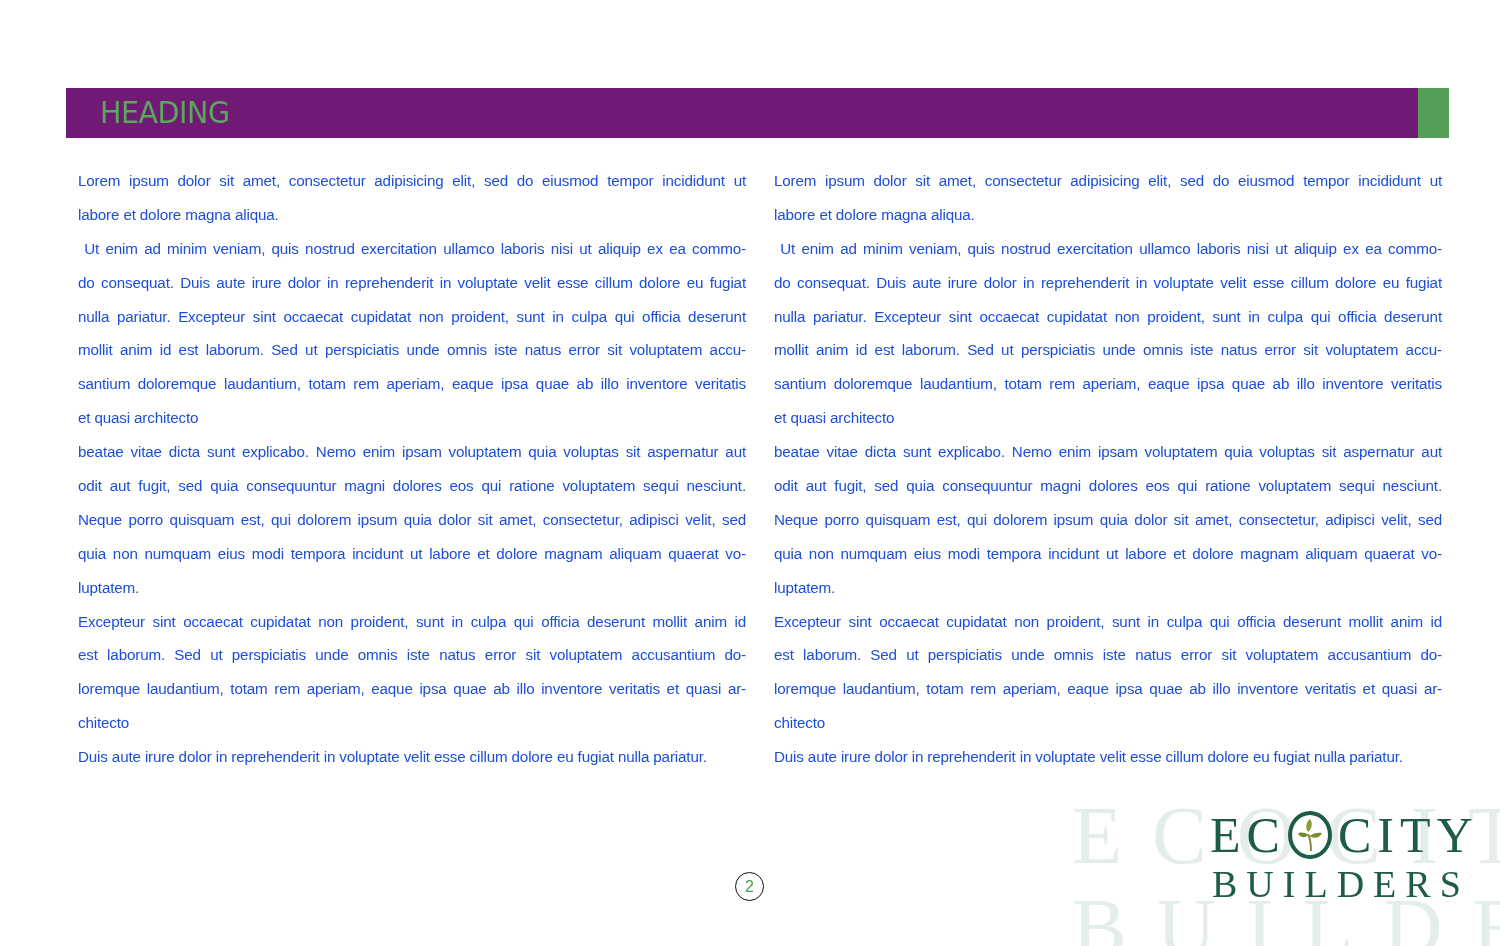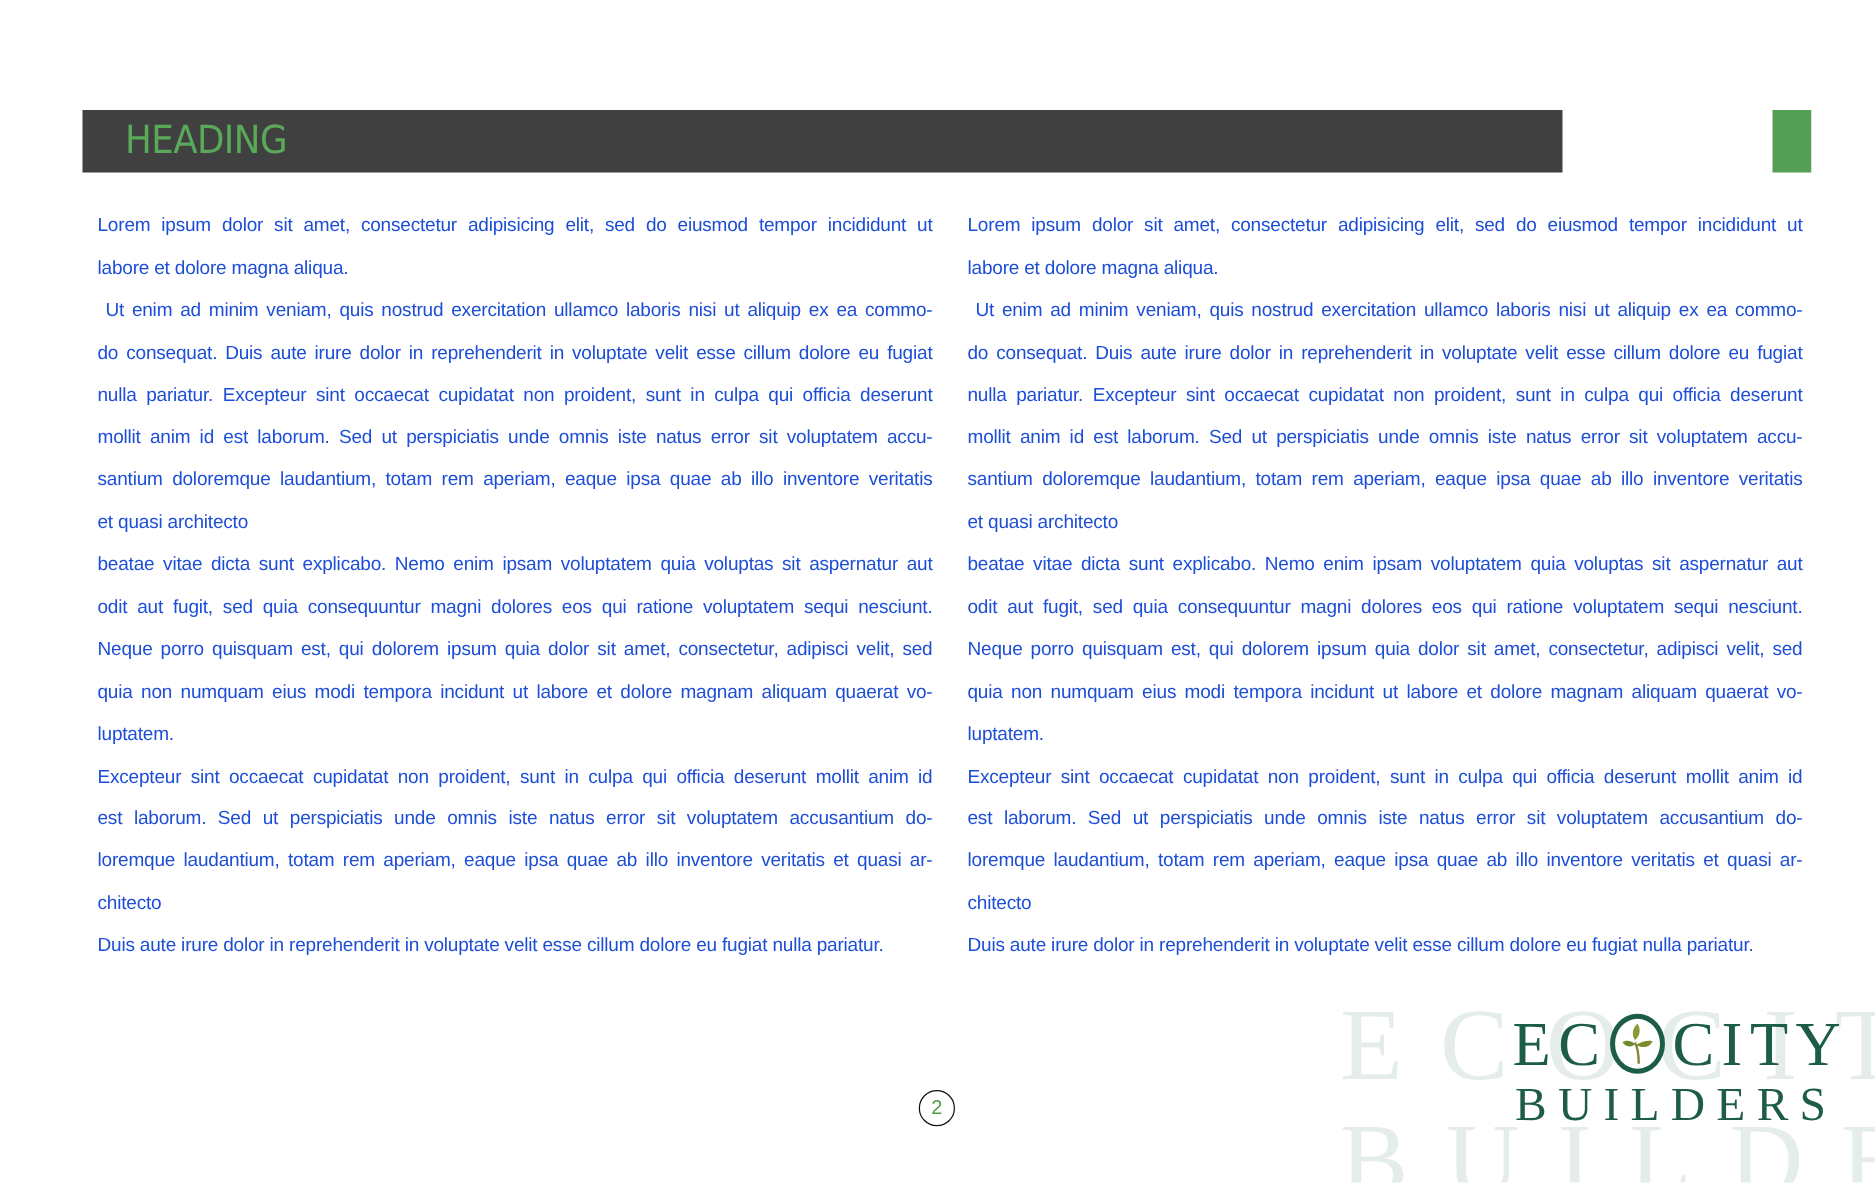--- a/index.html
+++ b/index.html
@@ -1,22 +1,23 @@
 <!DOCTYPE html>
 <html><head>
   <meta charset="utf-8">
   <style>
     html, body { margin: 0; padding: 0; }
     body {
       width: 1500px; height: 946px; background: #ffffff; position: relative;
       overflow: hidden; font-family: "Liberation Sans", sans-serif;
     }
     .header-bar {
-      position: absolute; left: 66px; top: 88px; width: 1184px; height: 50px;
-      background: #404040;
+      position: absolute; left: 66px; top: 88px; width: 1339px; height: 50px;
+      background: #701a75;
+      padding-left: 44px;
     }
     .header-title {
       position: absolute; left: 34px; top: 6px; font-size: 31px; color: #5aa85a;
       letter-spacing: -0.5px; font-family: "DejaVu Sans", sans-serif; font-weight: normal;
       transform: scaleX(0.92); transform-origin: left center;
     }
     .header-accent {
       position: absolute; left: 1418px; top: 88px; width: 31px; height: 50px;
       background: #559e55;
     }

